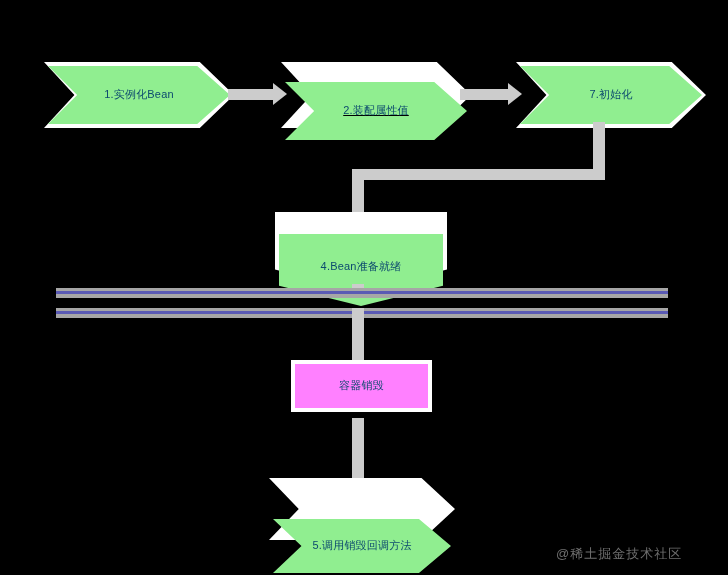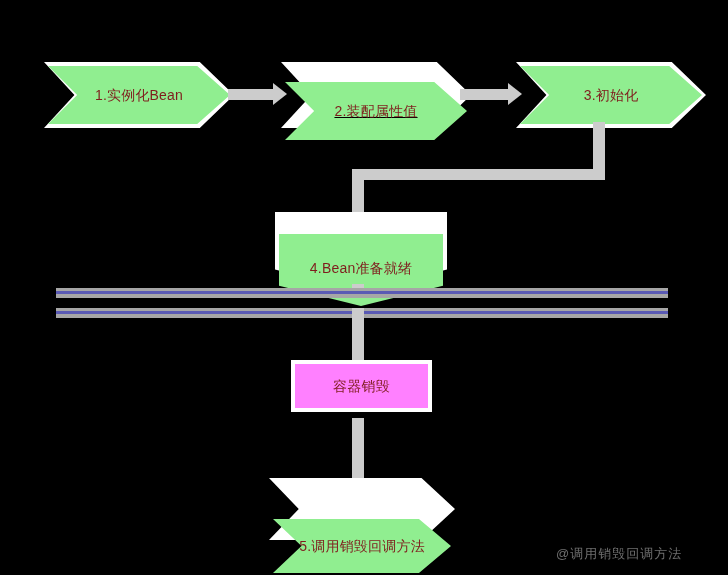--- a/index.html
+++ b/index.html
@@ -58,22 +58,22 @@
   
   .rect-box {
     background: #ff80ff;
     border: 4px solid #ffffff;
     display: flex;
     align-items: center;
     justify-content: center;
   }
 
   .label {
-    color: #7f1d1d;
-    font-size: 14px;
+    color: #0c4a6e;
+    font-size: 11px;
     line-height: 1.2;
     white-space: nowrap;
     letter-spacing: 0.2px;
   }
   .pentagon-down .label {
     margin-top: 26px;
   }
 
   
   .conn {
@@ -125,21 +125,21 @@
   <div class="node chevron-halo" style="left:281px; top:62px; width:190px; height:66px;"></div>
   <div class="node chevron" style="left:285px; top:82px; width:182px; height:58px;text-decoration:underline;">
     <span class="label">2.装配属性值</span>
   </div>
 
   <div class="conn" style="left:460px; top:89px; width:50px; height:11px;"></div>
   <div class="conn-arrow-head" style="left:508px; top:83px;"></div>
 
   <div class="node chevron-halo" style="left:516px; top:62px; width:190px; height:66px;"></div>
   <div class="node chevron" style="left:520px; top:66px; width:182px; height:58px;">
-    <span class="label">3.初始化</span>
+    <span class="label">7.初始化</span>
   </div>
 
   <div class="conn" style="left:593px; top:122px; width:12px; height:58px;"></div>
   <div class="conn" style="left:352px; top:169px; width:253px; height:11px;"></div>
   <div class="conn" style="left:352px; top:169px; width:12px; height:50px;"></div>
 
   <div class="node pentagon-halo" style="left:275px; top:212px; width:172px; height:80px;"></div>
   <div class="node pentagon-down" style="left:279px; top:216px; width:164px; height:72px;">
     <span class="label">4.Bean准备就绪</span>
   </div>
@@ -155,15 +155,15 @@
     <span class="label">容器销毁</span>
   </div>
 
   <div class="conn" style="left:352px; top:418px; width:12px; height:66px;"></div>
 
   <div class="node chevron-halo" style="left:269px; top:478px; width:186px; height:62px;"></div>
   <div class="node chevron" style="left:273px; top:482px; width:178px; height:54px;margin-top:37px;">
     <span class="label">5.调用销毁回调方法</span>
   </div>
 
-  <div class="watermark" style="left:556px; top:545px;">@调用销毁回调方法</div>
+  <div class="watermark" style="left:556px; top:545px;">@稀土掘金技术社区</div>
 
 </div>
 
 </body></html>

